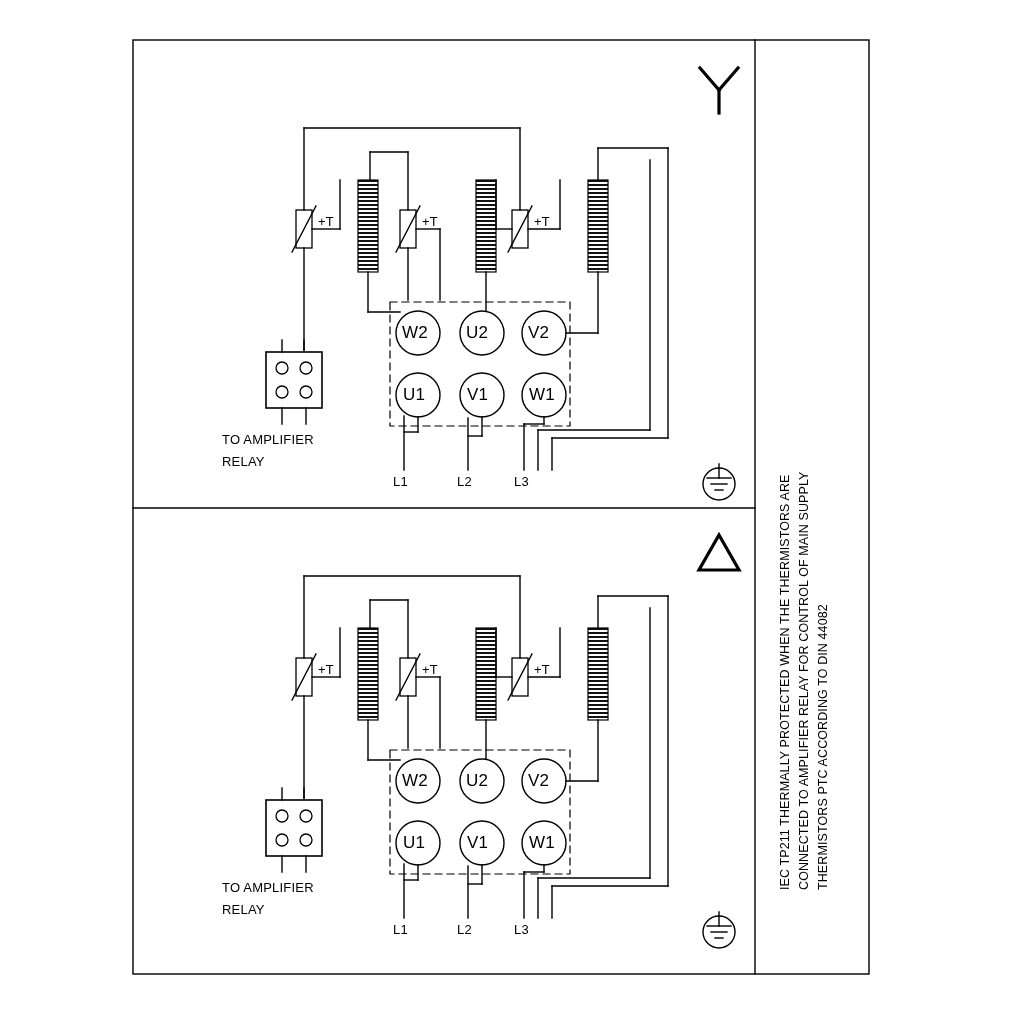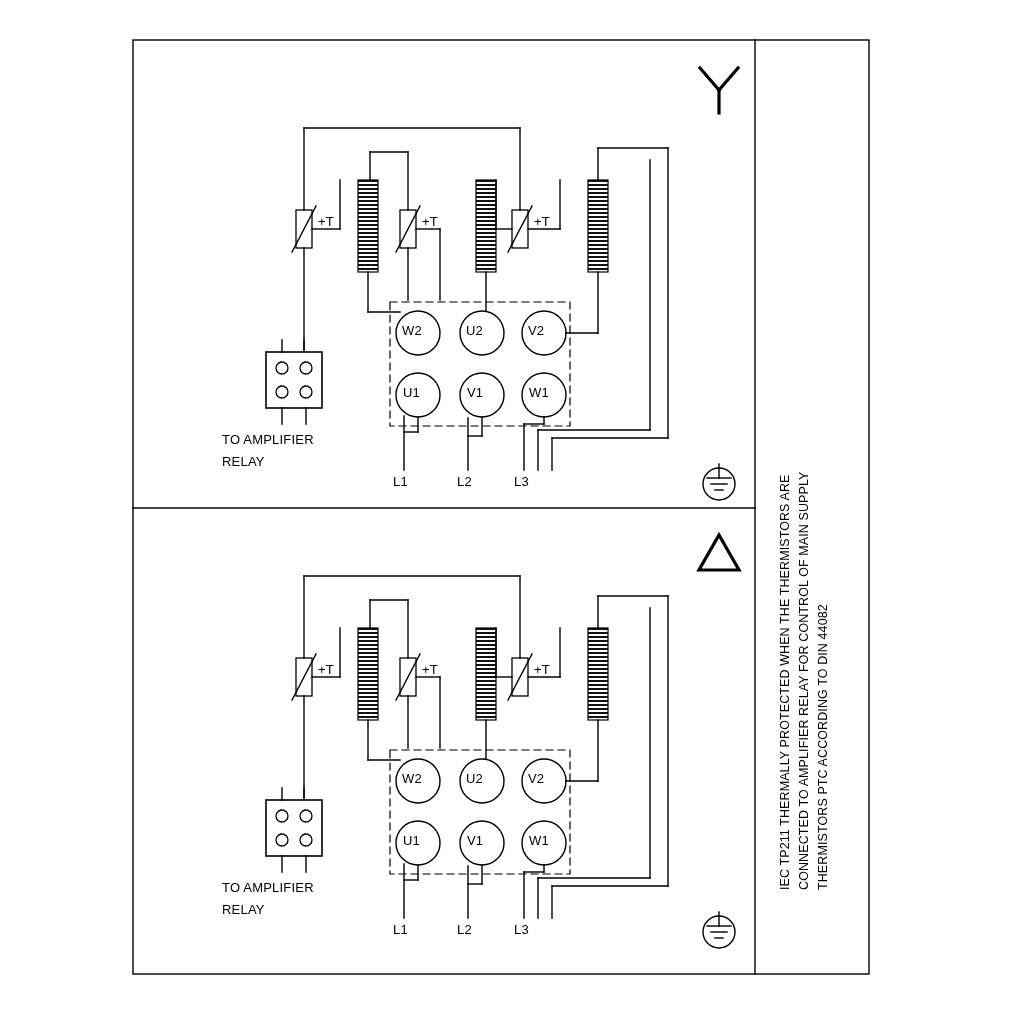--- a/index.html
+++ b/index.html
@@ -23,21 +23,21 @@
   }
   svg { display: block; }
   .lbl {
     position: absolute;
     font-size: 13px;
     color: #000;
     white-space: pre;
     letter-spacing: 0.2px;
   }
   .lbl-term {
-    font-size: 13px;
+    font-size: 17px;
   }
   .side-note {
     position: absolute;
     font-size: 12.5px;
     white-space: nowrap;
     transform-origin: 0 0;
     transform: rotate(-90deg);
     letter-spacing: 0.1px;
   }
 </style>

